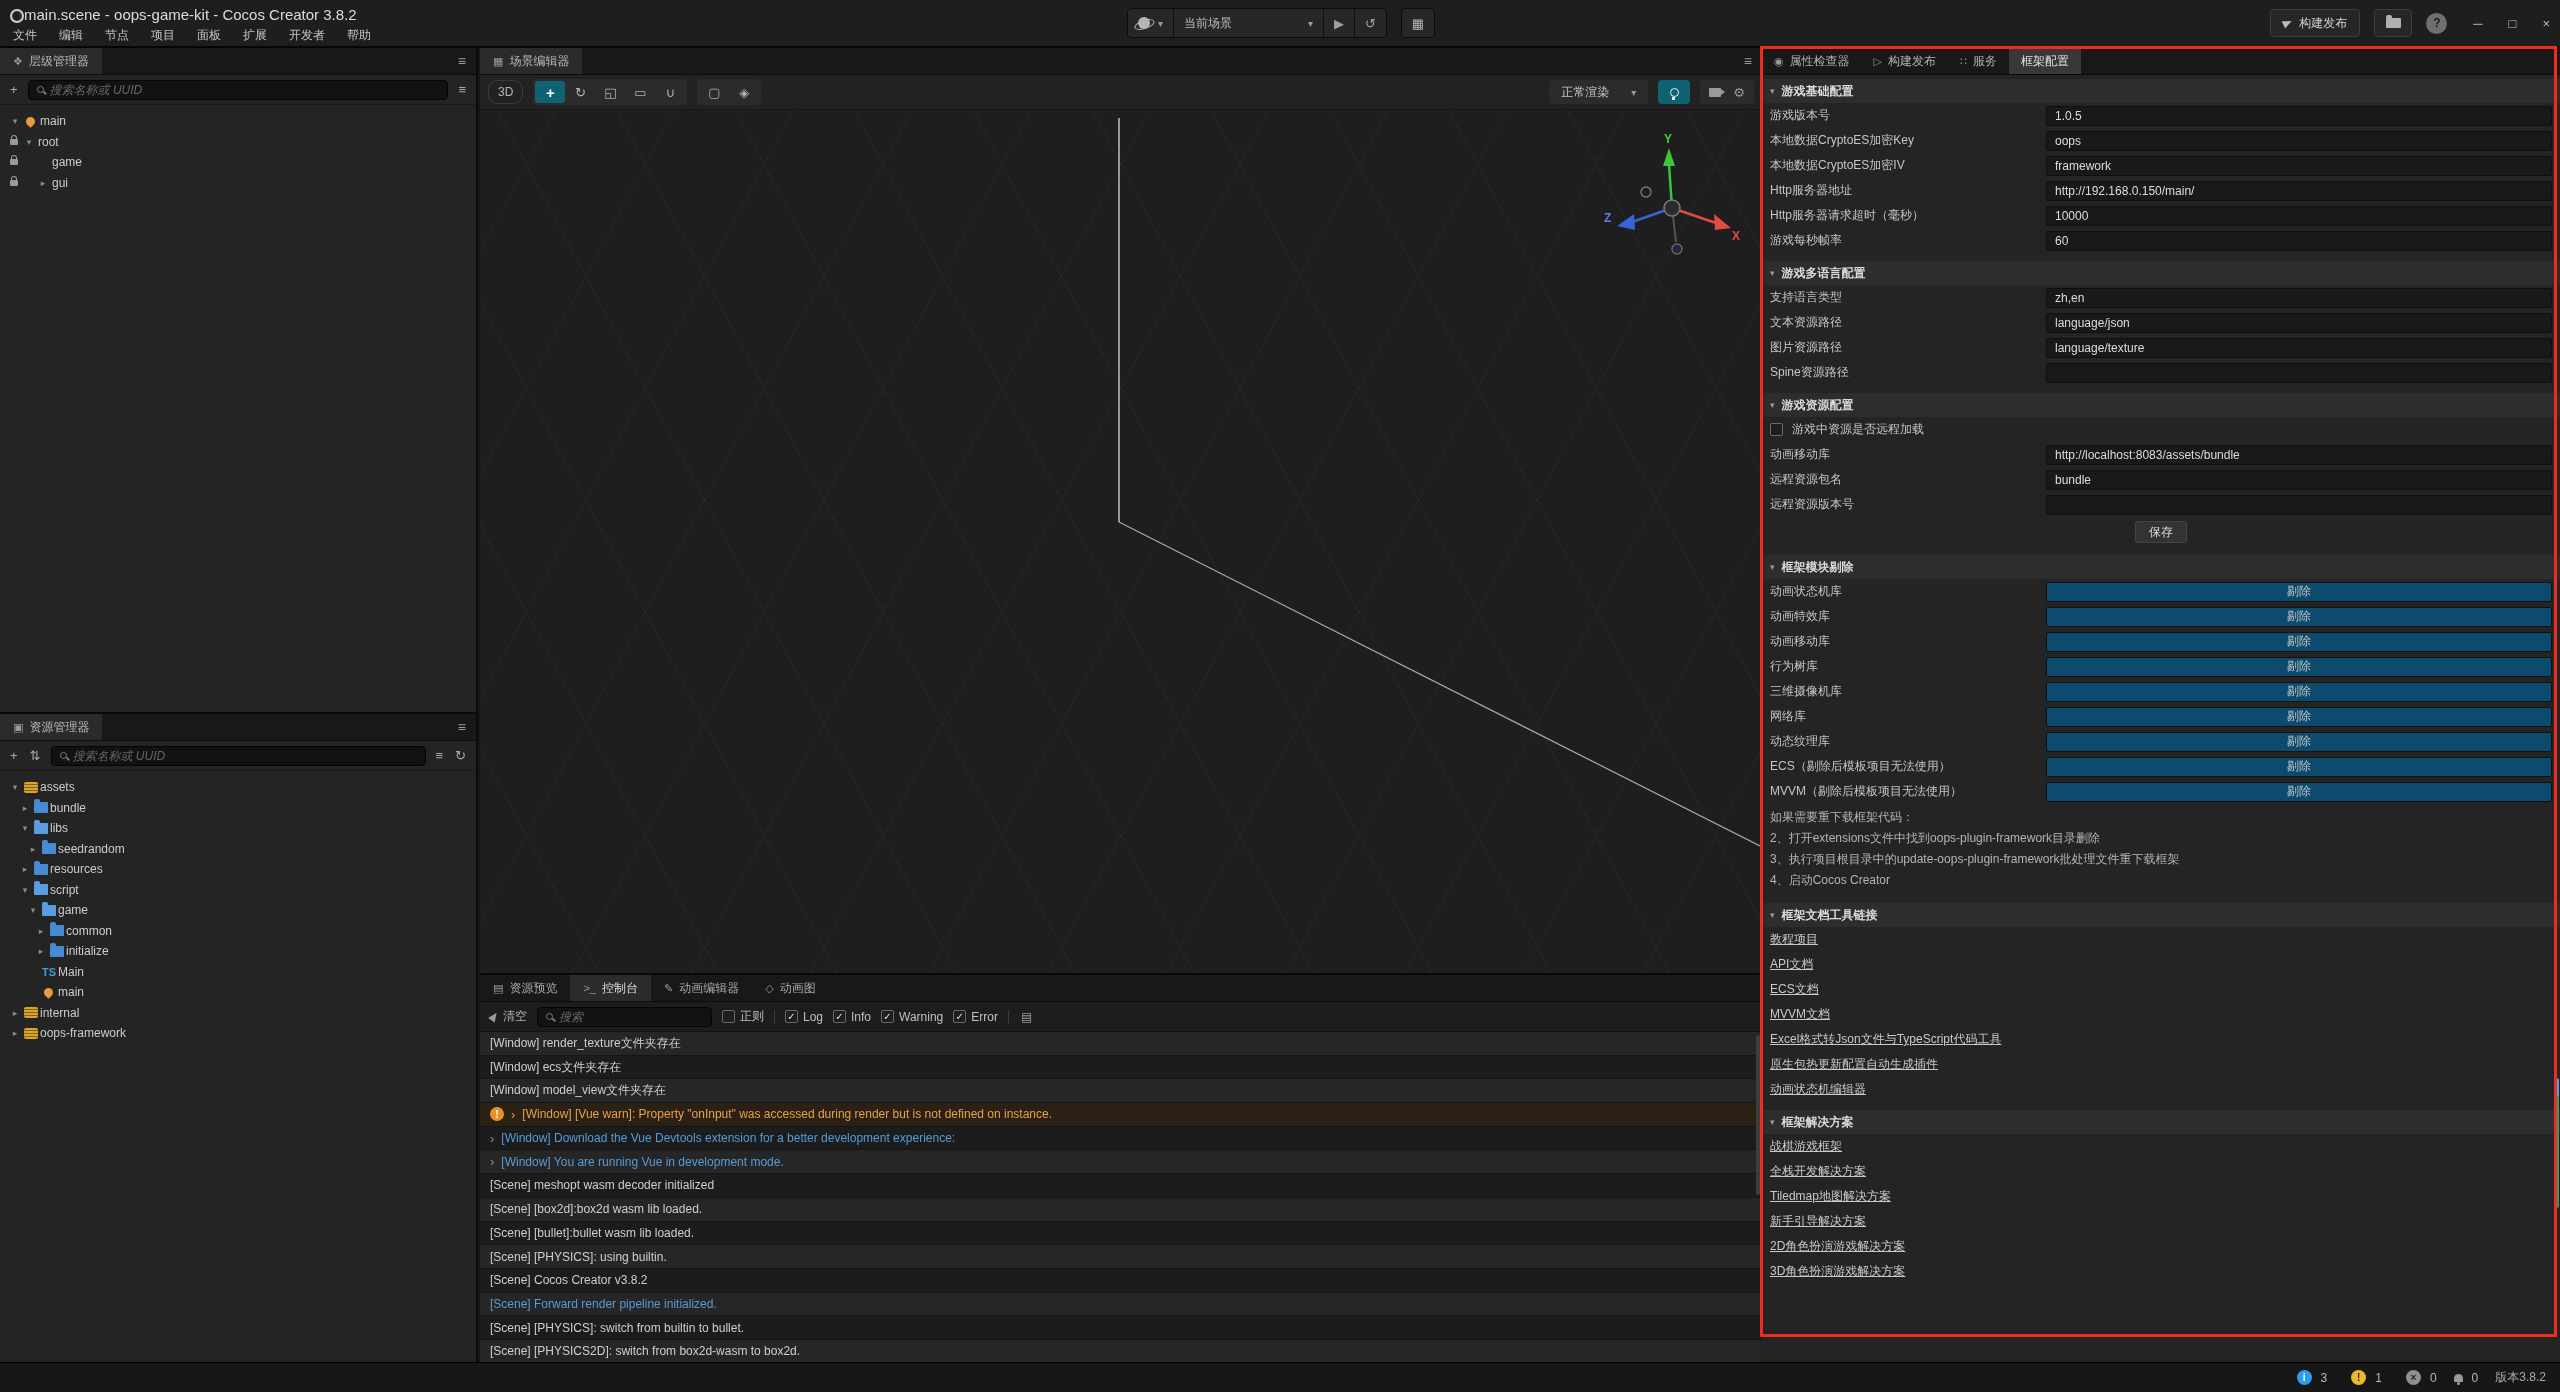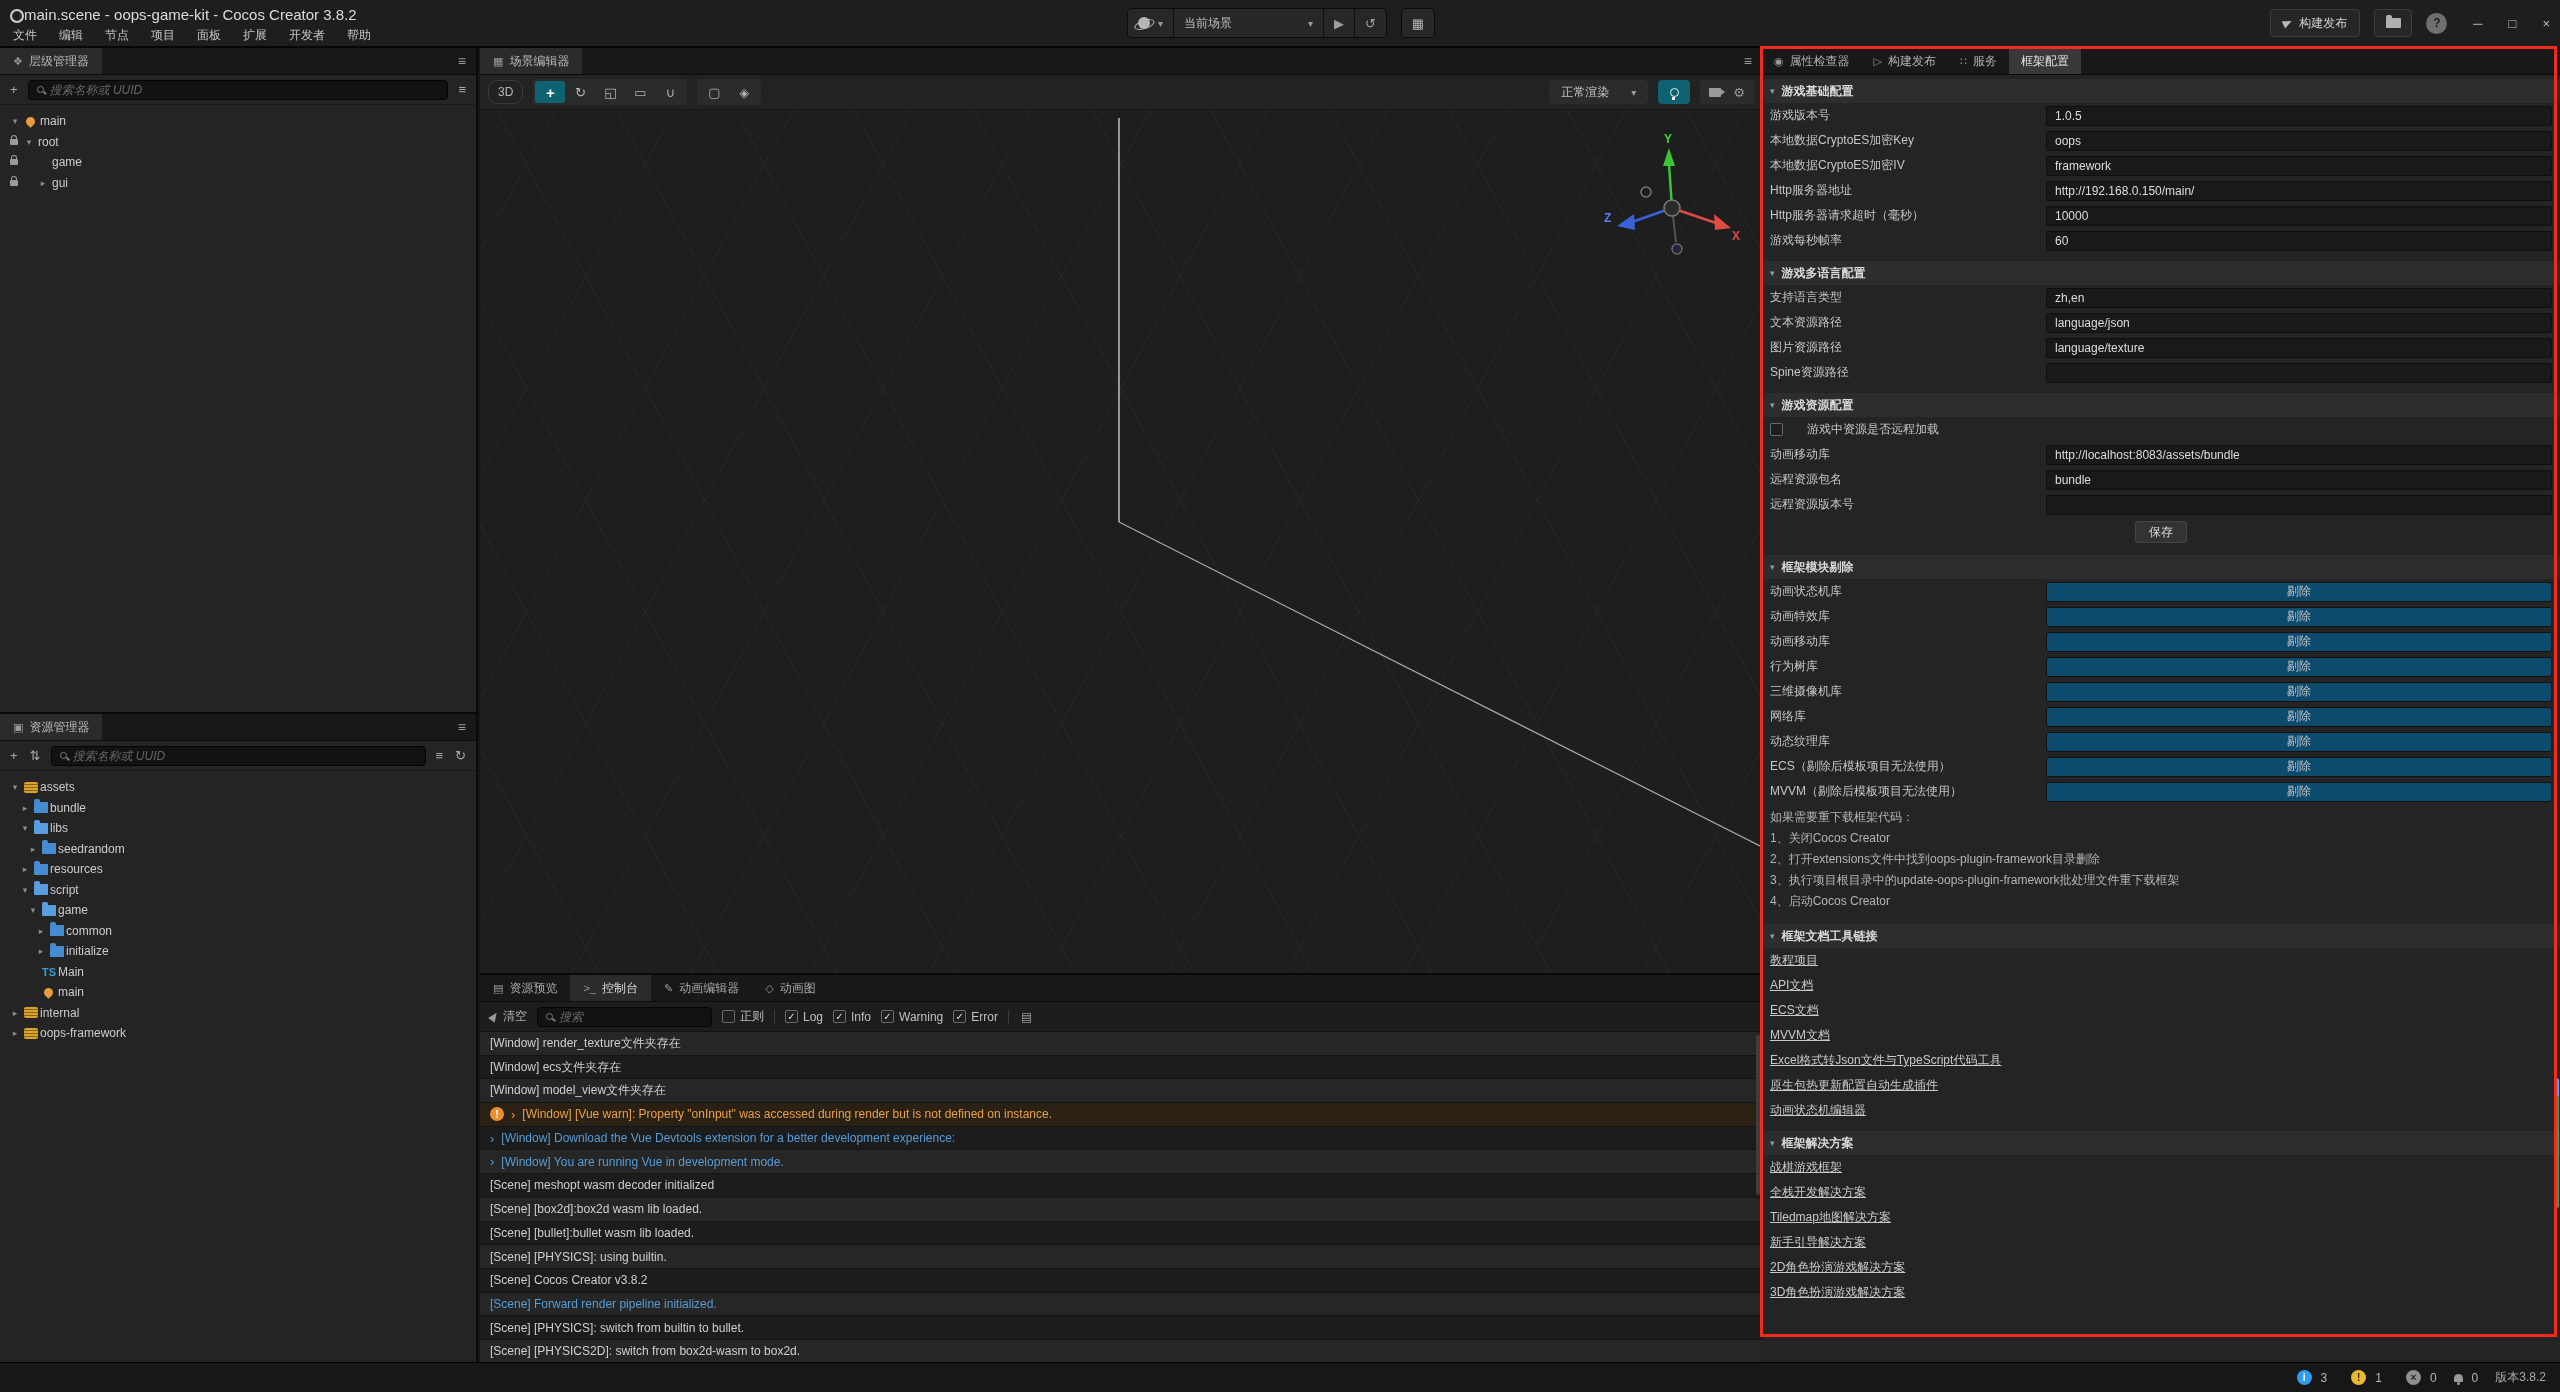--- a/index.html
+++ b/index.html
@@ -125,21 +125,21 @@
   .itab.active{background:#383838;color:#e2e2e2;}
   .itab .picon{color:#9a9a9a;font-size:11px;}
   .itab .picon:empty{display:none;}
   .isec{height:24px;margin-top:4px;background:#2d2d2d;display:flex;align-items:center;gap:7px;padding:0 8px;color:#dcdcdc;font-weight:bold;}
   .isec .chev{font-size:9px;color:#9a9a9a;font-weight:normal;}
   .mt8{margin-top:8px;}
   .frow{height:25px;display:flex;align-items:center;padding:0 8px;}
   .flabel{width:276px;flex:none;color:#c6c6c6;overflow:hidden;white-space:nowrap;}
   .finput{flex:1;height:20px;background:#191919;border:1px solid #0e0e0e;border-radius:2px;color:#ddd;padding:0 8px;font-family:inherit;font-size:12px;outline:none;}
   .removebtn{flex:1;height:20px;background:#0c4a6e;border:1px solid #111;border-radius:2px;color:#c6c6c6;font-family:inherit;font-size:12px;text-align:center;}
-  .cbrow{height:25px;display:flex;align-items:center;gap:24px;padding:0 8px;color:#c6c6c6;}
+  .cbrow{height:25px;display:flex;align-items:center;gap:9px;padding:0 8px;color:#c6c6c6;}
   .saverow{height:30px;display:flex;align-items:center;justify-content:center;}
   .savebtn{min-width:52px;height:22px;background:#333;border:1px solid #454545;border-radius:3px;color:#ddd;font-family:inherit;font-size:12px;padding:0 12px;}
   .noterow{height:21px;display:flex;align-items:center;padding:0 8px;color:#b4b4b4;}
   .notewrap{padding-top:3px;padding-bottom:4px;}
   .linkrow{height:25px;display:flex;align-items:center;padding:0 8px;}
   .ilink{color:#c9c9c9;text-decoration:underline;cursor:pointer;}
   .redbox{position:absolute;left:1760px;top:46px;width:797px;height:1291px;border:3px solid #f32a1e;pointer-events:none;z-index:50;}
   .iscroll{position:absolute;right:1px;top:1078px;width:5px;height:130px;border-radius:3px;background:linear-gradient(180deg,#3fa9f5 0 18px,#2f9e6e 18px 100%);z-index:40;}
 
   
@@ -682,21 +682,20 @@
         <button class="removebtn">剔除</button>
       </div>
         <div class="frow">
         <span class="flabel">MVVM（剔除后模板项目无法使用）</span>
         <button class="removebtn">剔除</button>
       </div>
       </div>
     <div class="notewrap">
 
     <div class="noterow">如果需要重下载框架代码：</div>
-        <div class="noterow">1、关闭Cocos Creator</div>
         <div class="noterow">2、打开extensions文件中找到oops-plugin-framework目录删除</div>
         <div class="noterow">3、执行项目根目录中的update-oops-plugin-framework批处理文件重下载框架</div>
         <div class="noterow">4、启动Cocos Creator</div>
       </div>
 
     <div class="isec mt8">
       <span class="chev">▾</span>
       <span>框架文档工具链接</span>
     </div>
     <div>

